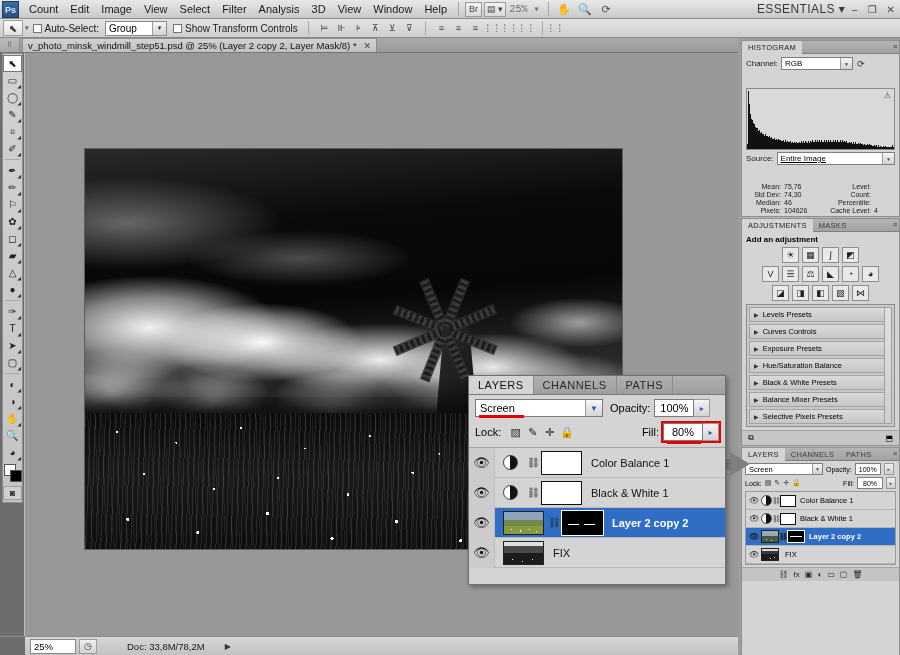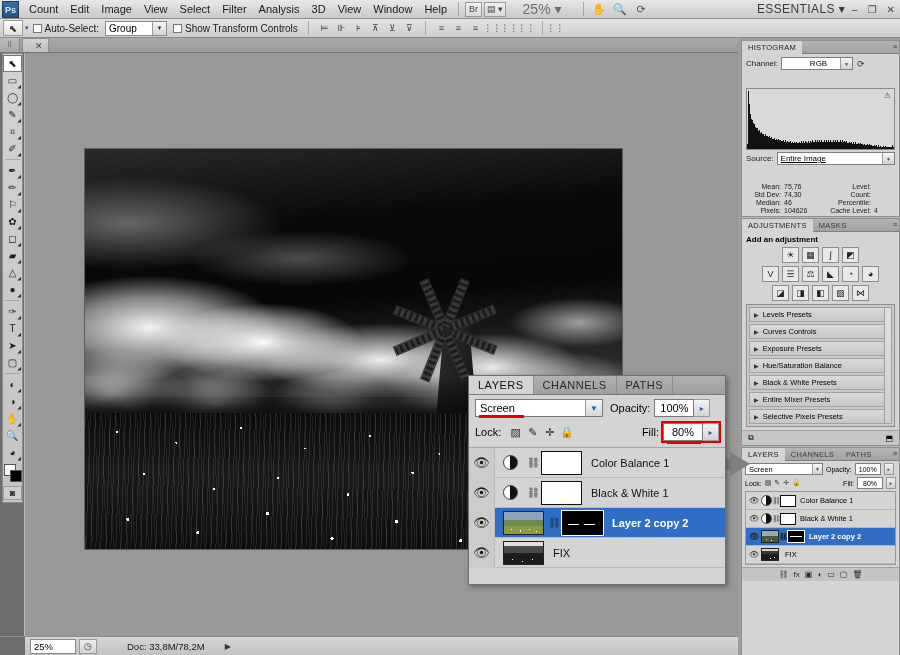--- a/index.html
+++ b/index.html
@@ -42,21 +42,21 @@
     width:17px; height:15px; margin:0 2px;
     display:flex; align-items:center; justify-content:center;
     color:#4a4a4a; font-size:11px;
   }
   .tb-btn {
     height:15px; min-width:17px; margin:0 1px;
     border:1px solid #9a9a9a; background:linear-gradient(#f2f2f2,#d8d8d8);
     display:flex; align-items:center; justify-content:center;
     color:#444; font-size:9px; padding:0 2px;
   }
-  .zoomsel { font-size:14px; color:#6d6d6d; padding:0 16px; }
+  .zoomsel { font-size:10px; color:#6d6d6d; padding:0 3px;font-family:Liberation Mono, monospace; }
   .spacer { flex:1; }
   #essentials {
     font-size:12px; color:#3a3a3a; letter-spacing:0.4px; padding-right:2px;
   }
   .wbtn { font-size:10px; color:#4a4a4a; padding:0 5px; }
 
   
   #optionsbar {
     position:absolute; left:0; top:19px; width:900px; height:19px;
     background: linear-gradient(#e3e3e3,#cecece);
@@ -501,20 +501,21 @@
       <div class="align-ic">⋮⋮</div>
       <div class="align-ic">⋮⋮</div>
     </div>
     <div class="vsep"></div>
     <div class="align-ic">⋮⋮</div>
   </div>
 
   <div id="tabbar">
     <div id="tab-grip">⠿</div>
     <div id="doc-tab">
+      <span>v_photo_minsk_windmill_step51.psd @ 25% (Layer 2 copy 2, Layer Mask/8) *</span>
       <span class="closex">✕</span>
     </div>
   </div>
 
   <div id="left-rail"></div>
   <div id="canvasarea">
     <div id="photo">
       <div class="sky"></div>
       <div class="sky2"></div>
       <div class="windmill">
@@ -575,21 +576,21 @@
   <div id="dock">
 
     <div class="panel">
       <div class="panel-tabbar">
         <div class="ptab active">HISTOGRAM</div>
         <div class="pmenu">≡</div>
       </div>
       <div id="hist-body">
         <div class="row">
           <span class="lbl" style="margin-right:3px;">Channel:</span>
-          <div class="combo" style="width:72px;justify-content:center;">
+          <div class="combo" style="width:72px;">
             <span>RGB</span>
             <span class="ar">▼</span>
           </div>
           <span class="refresh-ic">⟳</span>
         </div>
         <div id="hist-graph">
           <span class="warn-tri">⚠</span>
         <div class="hbar" style="left: 0px; width: 1px; height: 4.88421px;"></div>
             <div class="hbar" style="left: 0.567568px; width: 1px; height: 37.8526px;"></div>
             <div class="hbar" style="left: 1.13514px; width: 1px; height: 58px;"></div>
@@ -926,21 +927,21 @@
           <div class="preset-row">
               <span class="tri">▶</span>
               <span>Hue/Saturation Balance</span>
             </div>
           <div class="preset-row">
               <span class="tri">▶</span>
               <span>Black &amp; White Presets</span>
             </div>
           <div class="preset-row">
               <span class="tri">▶</span>
-              <span>Entire Mixer Presets</span>
+              <span>Balance Mixer Presets</span>
             </div>
           <div class="preset-row" style="margin-bottom:0;">
               <span class="tri">▶</span>
               <span>Selective Pixels Presets</span>
             </div>
           <div class="presets-sb"></div>
         </div>
       </div>
       <div id="adj-foot">
         <span>⧉</span>

